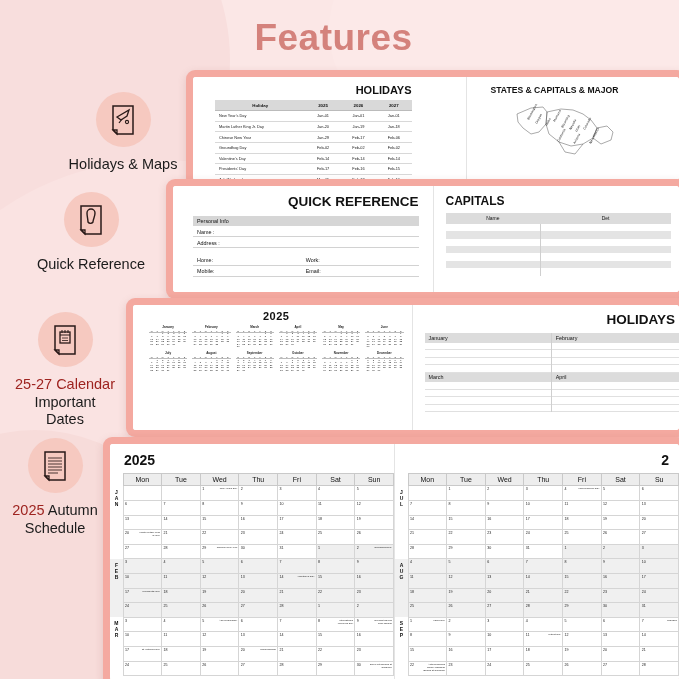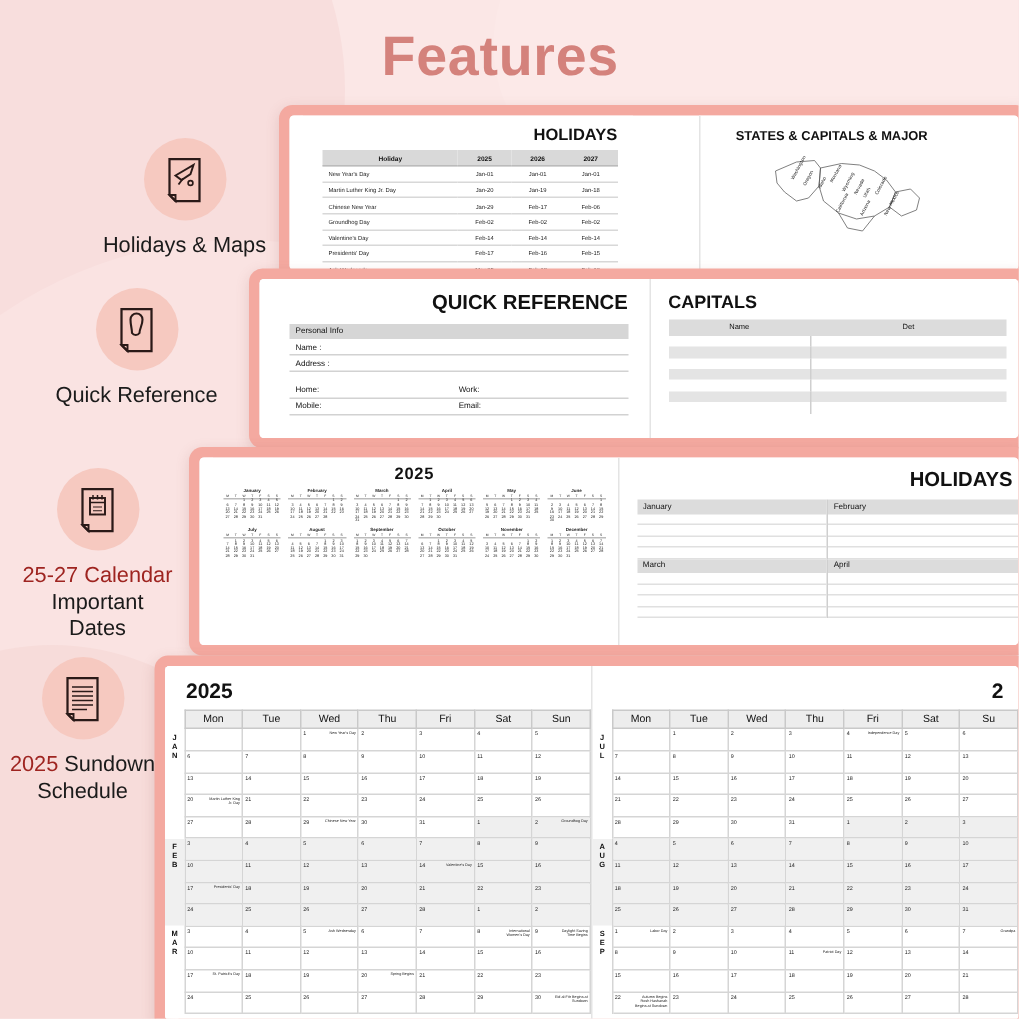--- a/index.html
+++ b/index.html
@@ -204,21 +204,21 @@
 
 <div class="feature" id="feature-schedule">
   <div class="feat-icon">
     <svg width="30" height="32" viewBox="0 0 30 32">
       <path d="M5 2 H25 V30 H9 L5 26 Z" fill="none" stroke="#2a1a18" stroke-width="1.5"></path>
       <path d="M5 26 H9 V30 Z" fill="none" stroke="#2a1a18" stroke-width="1.3"></path>
       <path d="M8 8 H22 M8 11 H22 M8 14 H22 M8 17 H22 M8 20 H22 M8 23 H18" stroke="#2a1a18" stroke-width=".85"></path>
     </svg>
   </div>
   <div class="feat-label">
-    <div><span class="accent">2025</span><span> Sundown</span></div>
+    <div><span class="accent">2025</span><span> Autumn</span></div>
     <div>Schedule</div>
   </div>
 </div>
 
 <div class="spread" id="spread-holidays">
   <div class="pages">
     <div class="gutter l"></div>
     <div class="page left" id="holidays-page">
       <div class="pg-title" id="holidays-title">HOLIDAYS</div>
       <table class="htab">

